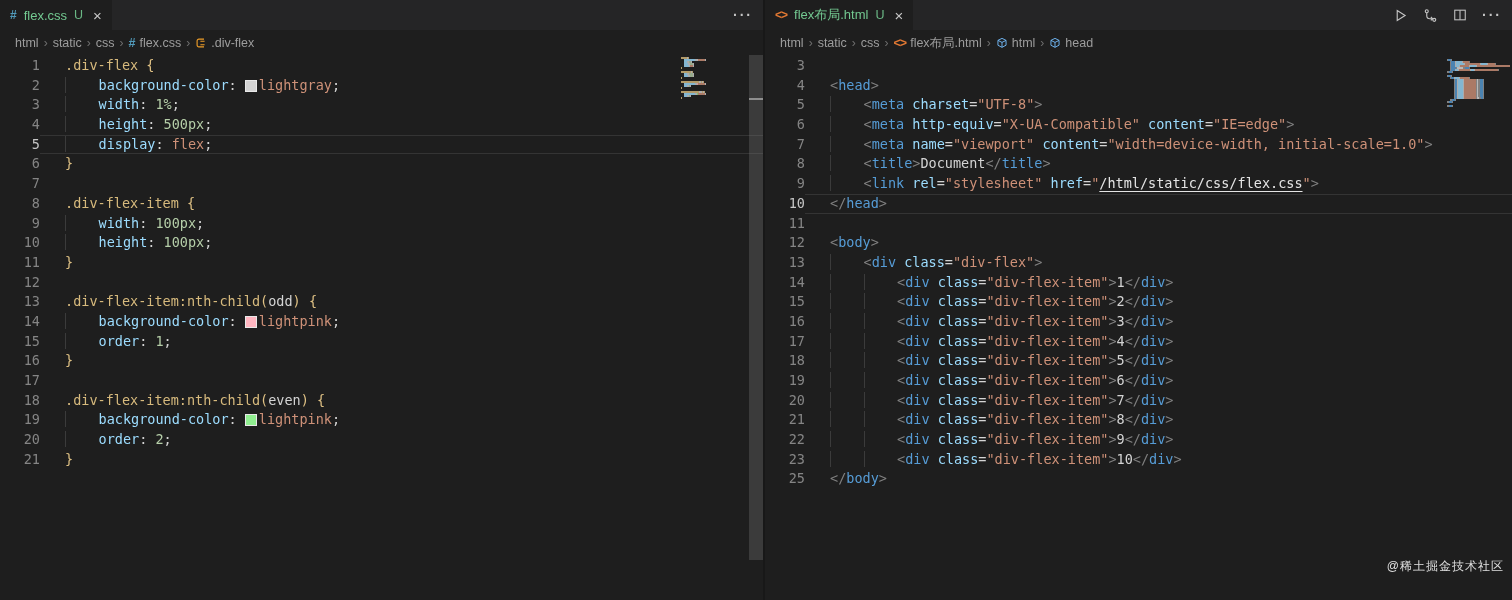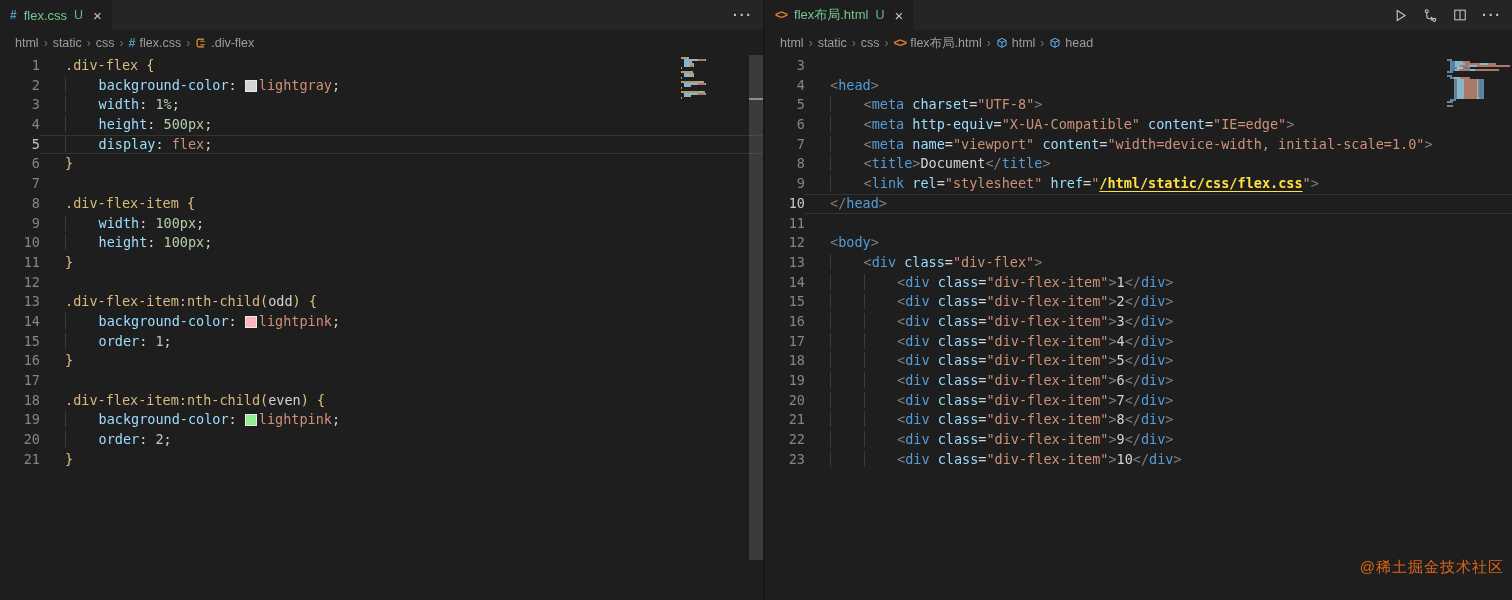--- a/index.html
+++ b/index.html
@@ -54,21 +54,21 @@
   .line.active .lbody {
     box-shadow: inset 0 1px 0 rgba(255,255,255,.10), inset 0 -1px 0 rgba(255,255,255,.10);
   }
   .tk-sel  { color:#D7BA7D; }
   .tk-br   { color:#DFC184; }
   .tk-prop { color:#9CDCFE; }
   .tk-attr { color:#9CDCFE; }
   .tk-num  { color:#B5CEA8; }
   .tk-val  { color:#CE9178; }
   .tk-str  { color:#CE9178; }
-  .tk-link { color:#fde047; text-decoration:underline; text-underline-offset:3px;font-weight:bold; }
+  .tk-link { color:#e5e5e5; text-decoration:underline; text-underline-offset:3px; }
   .tk-tag  { color:#569CD6; }
   .tk-ang  { color:#808080; }
   .tk-punct{ color:#D4D4D4; }
   .tk-text { color:#D4D4D4; }
   .tk-ind  { border-left:1px solid #3B3B3B; }
   .swatch {
     display:inline-block; width:10px; height:10px; margin:0 3px 0 1px;
     outline:1px solid #E8E8E8; vertical-align:-1px;
   }
 
@@ -79,22 +79,22 @@
   .mm-line { height:2px; display:flex; overflow:hidden; }
   .mm-seg { height:1.6px; flex:none; opacity:.8; }
   .scrollbar { position:absolute; top:30px; right:0; width:14px; bottom:0; }
   .scroll-thumb {
     position:absolute; top:25px; height:505px; left:0; right:0;
     background:rgba(121,121,121,.32); cursor:pointer;
   }
   .ruler-marker { position:absolute; top:68px; left:0; right:0; height:2px; background:#8F8F8F; }
 
   .watermark {
-    position:absolute; right:8px; top:558px; font-size:15px;
-    color:#f97316; opacity:.85; letter-spacing:1px;
+    position:absolute; right:8px; top:558px; font-size:12px;
+    color:#ffffff; opacity:.85; letter-spacing:1px;
   }
   svg { display:block; }
 </style>
 </head>
 <body>
 
 <div class="pane" id="pane-left">
   <div class="tabbar">
     <div class="tab">
       <span class="tab-ic">
@@ -371,20 +371,21 @@
       <div class="line"><span class="ln">14</span><span class="lbody"><span class="tk-ind">    </span><span class="tk-ind">    </span><span class="tk-ang">&lt;</span><span class="tk-tag">div</span><span class="tk-punct"> </span><span class="tk-attr">class</span><span class="tk-punct">=</span><span class="tk-str">"div-flex-item"</span><span class="tk-ang">&gt;</span><span class="tk-text">1</span><span class="tk-ang">&lt;/</span><span class="tk-tag">div</span><span class="tk-ang">&gt;</span></span></div>
       <div class="line"><span class="ln">15</span><span class="lbody"><span class="tk-ind">    </span><span class="tk-ind">    </span><span class="tk-ang">&lt;</span><span class="tk-tag">div</span><span class="tk-punct"> </span><span class="tk-attr">class</span><span class="tk-punct">=</span><span class="tk-str">"div-flex-item"</span><span class="tk-ang">&gt;</span><span class="tk-text">2</span><span class="tk-ang">&lt;/</span><span class="tk-tag">div</span><span class="tk-ang">&gt;</span></span></div>
       <div class="line"><span class="ln">16</span><span class="lbody"><span class="tk-ind">    </span><span class="tk-ind">    </span><span class="tk-ang">&lt;</span><span class="tk-tag">div</span><span class="tk-punct"> </span><span class="tk-attr">class</span><span class="tk-punct">=</span><span class="tk-str">"div-flex-item"</span><span class="tk-ang">&gt;</span><span class="tk-text">3</span><span class="tk-ang">&lt;/</span><span class="tk-tag">div</span><span class="tk-ang">&gt;</span></span></div>
       <div class="line"><span class="ln">17</span><span class="lbody"><span class="tk-ind">    </span><span class="tk-ind">    </span><span class="tk-ang">&lt;</span><span class="tk-tag">div</span><span class="tk-punct"> </span><span class="tk-attr">class</span><span class="tk-punct">=</span><span class="tk-str">"div-flex-item"</span><span class="tk-ang">&gt;</span><span class="tk-text">4</span><span class="tk-ang">&lt;/</span><span class="tk-tag">div</span><span class="tk-ang">&gt;</span></span></div>
       <div class="line"><span class="ln">18</span><span class="lbody"><span class="tk-ind">    </span><span class="tk-ind">    </span><span class="tk-ang">&lt;</span><span class="tk-tag">div</span><span class="tk-punct"> </span><span class="tk-attr">class</span><span class="tk-punct">=</span><span class="tk-str">"div-flex-item"</span><span class="tk-ang">&gt;</span><span class="tk-text">5</span><span class="tk-ang">&lt;/</span><span class="tk-tag">div</span><span class="tk-ang">&gt;</span></span></div>
       <div class="line"><span class="ln">19</span><span class="lbody"><span class="tk-ind">    </span><span class="tk-ind">    </span><span class="tk-ang">&lt;</span><span class="tk-tag">div</span><span class="tk-punct"> </span><span class="tk-attr">class</span><span class="tk-punct">=</span><span class="tk-str">"div-flex-item"</span><span class="tk-ang">&gt;</span><span class="tk-text">6</span><span class="tk-ang">&lt;/</span><span class="tk-tag">div</span><span class="tk-ang">&gt;</span></span></div>
       <div class="line"><span class="ln">20</span><span class="lbody"><span class="tk-ind">    </span><span class="tk-ind">    </span><span class="tk-ang">&lt;</span><span class="tk-tag">div</span><span class="tk-punct"> </span><span class="tk-attr">class</span><span class="tk-punct">=</span><span class="tk-str">"div-flex-item"</span><span class="tk-ang">&gt;</span><span class="tk-text">7</span><span class="tk-ang">&lt;/</span><span class="tk-tag">div</span><span class="tk-ang">&gt;</span></span></div>
       <div class="line"><span class="ln">21</span><span class="lbody"><span class="tk-ind">    </span><span class="tk-ind">    </span><span class="tk-ang">&lt;</span><span class="tk-tag">div</span><span class="tk-punct"> </span><span class="tk-attr">class</span><span class="tk-punct">=</span><span class="tk-str">"div-flex-item"</span><span class="tk-ang">&gt;</span><span class="tk-text">8</span><span class="tk-ang">&lt;/</span><span class="tk-tag">div</span><span class="tk-ang">&gt;</span></span></div>
       <div class="line"><span class="ln">22</span><span class="lbody"><span class="tk-ind">    </span><span class="tk-ind">    </span><span class="tk-ang">&lt;</span><span class="tk-tag">div</span><span class="tk-punct"> </span><span class="tk-attr">class</span><span class="tk-punct">=</span><span class="tk-str">"div-flex-item"</span><span class="tk-ang">&gt;</span><span class="tk-text">9</span><span class="tk-ang">&lt;/</span><span class="tk-tag">div</span><span class="tk-ang">&gt;</span></span></div>
       <div class="line"><span class="ln">23</span><span class="lbody"><span class="tk-ind">    </span><span class="tk-ind">    </span><span class="tk-ang">&lt;</span><span class="tk-tag">div</span><span class="tk-punct"> </span><span class="tk-attr">class</span><span class="tk-punct">=</span><span class="tk-str">"div-flex-item"</span><span class="tk-ang">&gt;</span><span class="tk-text">10</span><span class="tk-ang">&lt;/</span><span class="tk-tag">div</span><span class="tk-ang">&gt;</span></span></div>
+      <div class="line"><span class="ln">25</span><span class="lbody"><span class="tk-ang">&lt;/</span><span class="tk-tag">body</span><span class="tk-ang">&gt;</span></span></div>
     </div>
   <div class="minimap" id="mm-right">
       <div class="mm-line"></div>
       <div class="mm-line">
         <span class="mm-seg" style="width: 1px; background: rgb(154, 154, 154);"></span>
         <span class="mm-seg" style="width: 3.4px; background: rgb(86, 156, 214);"></span>
         <span class="mm-seg" style="width: 1px; background: rgb(154, 154, 154);"></span>
       </div>
       <div class="mm-line">
         <span class="mm-seg" style="width: 3.4px; background: transparent;"></span>

